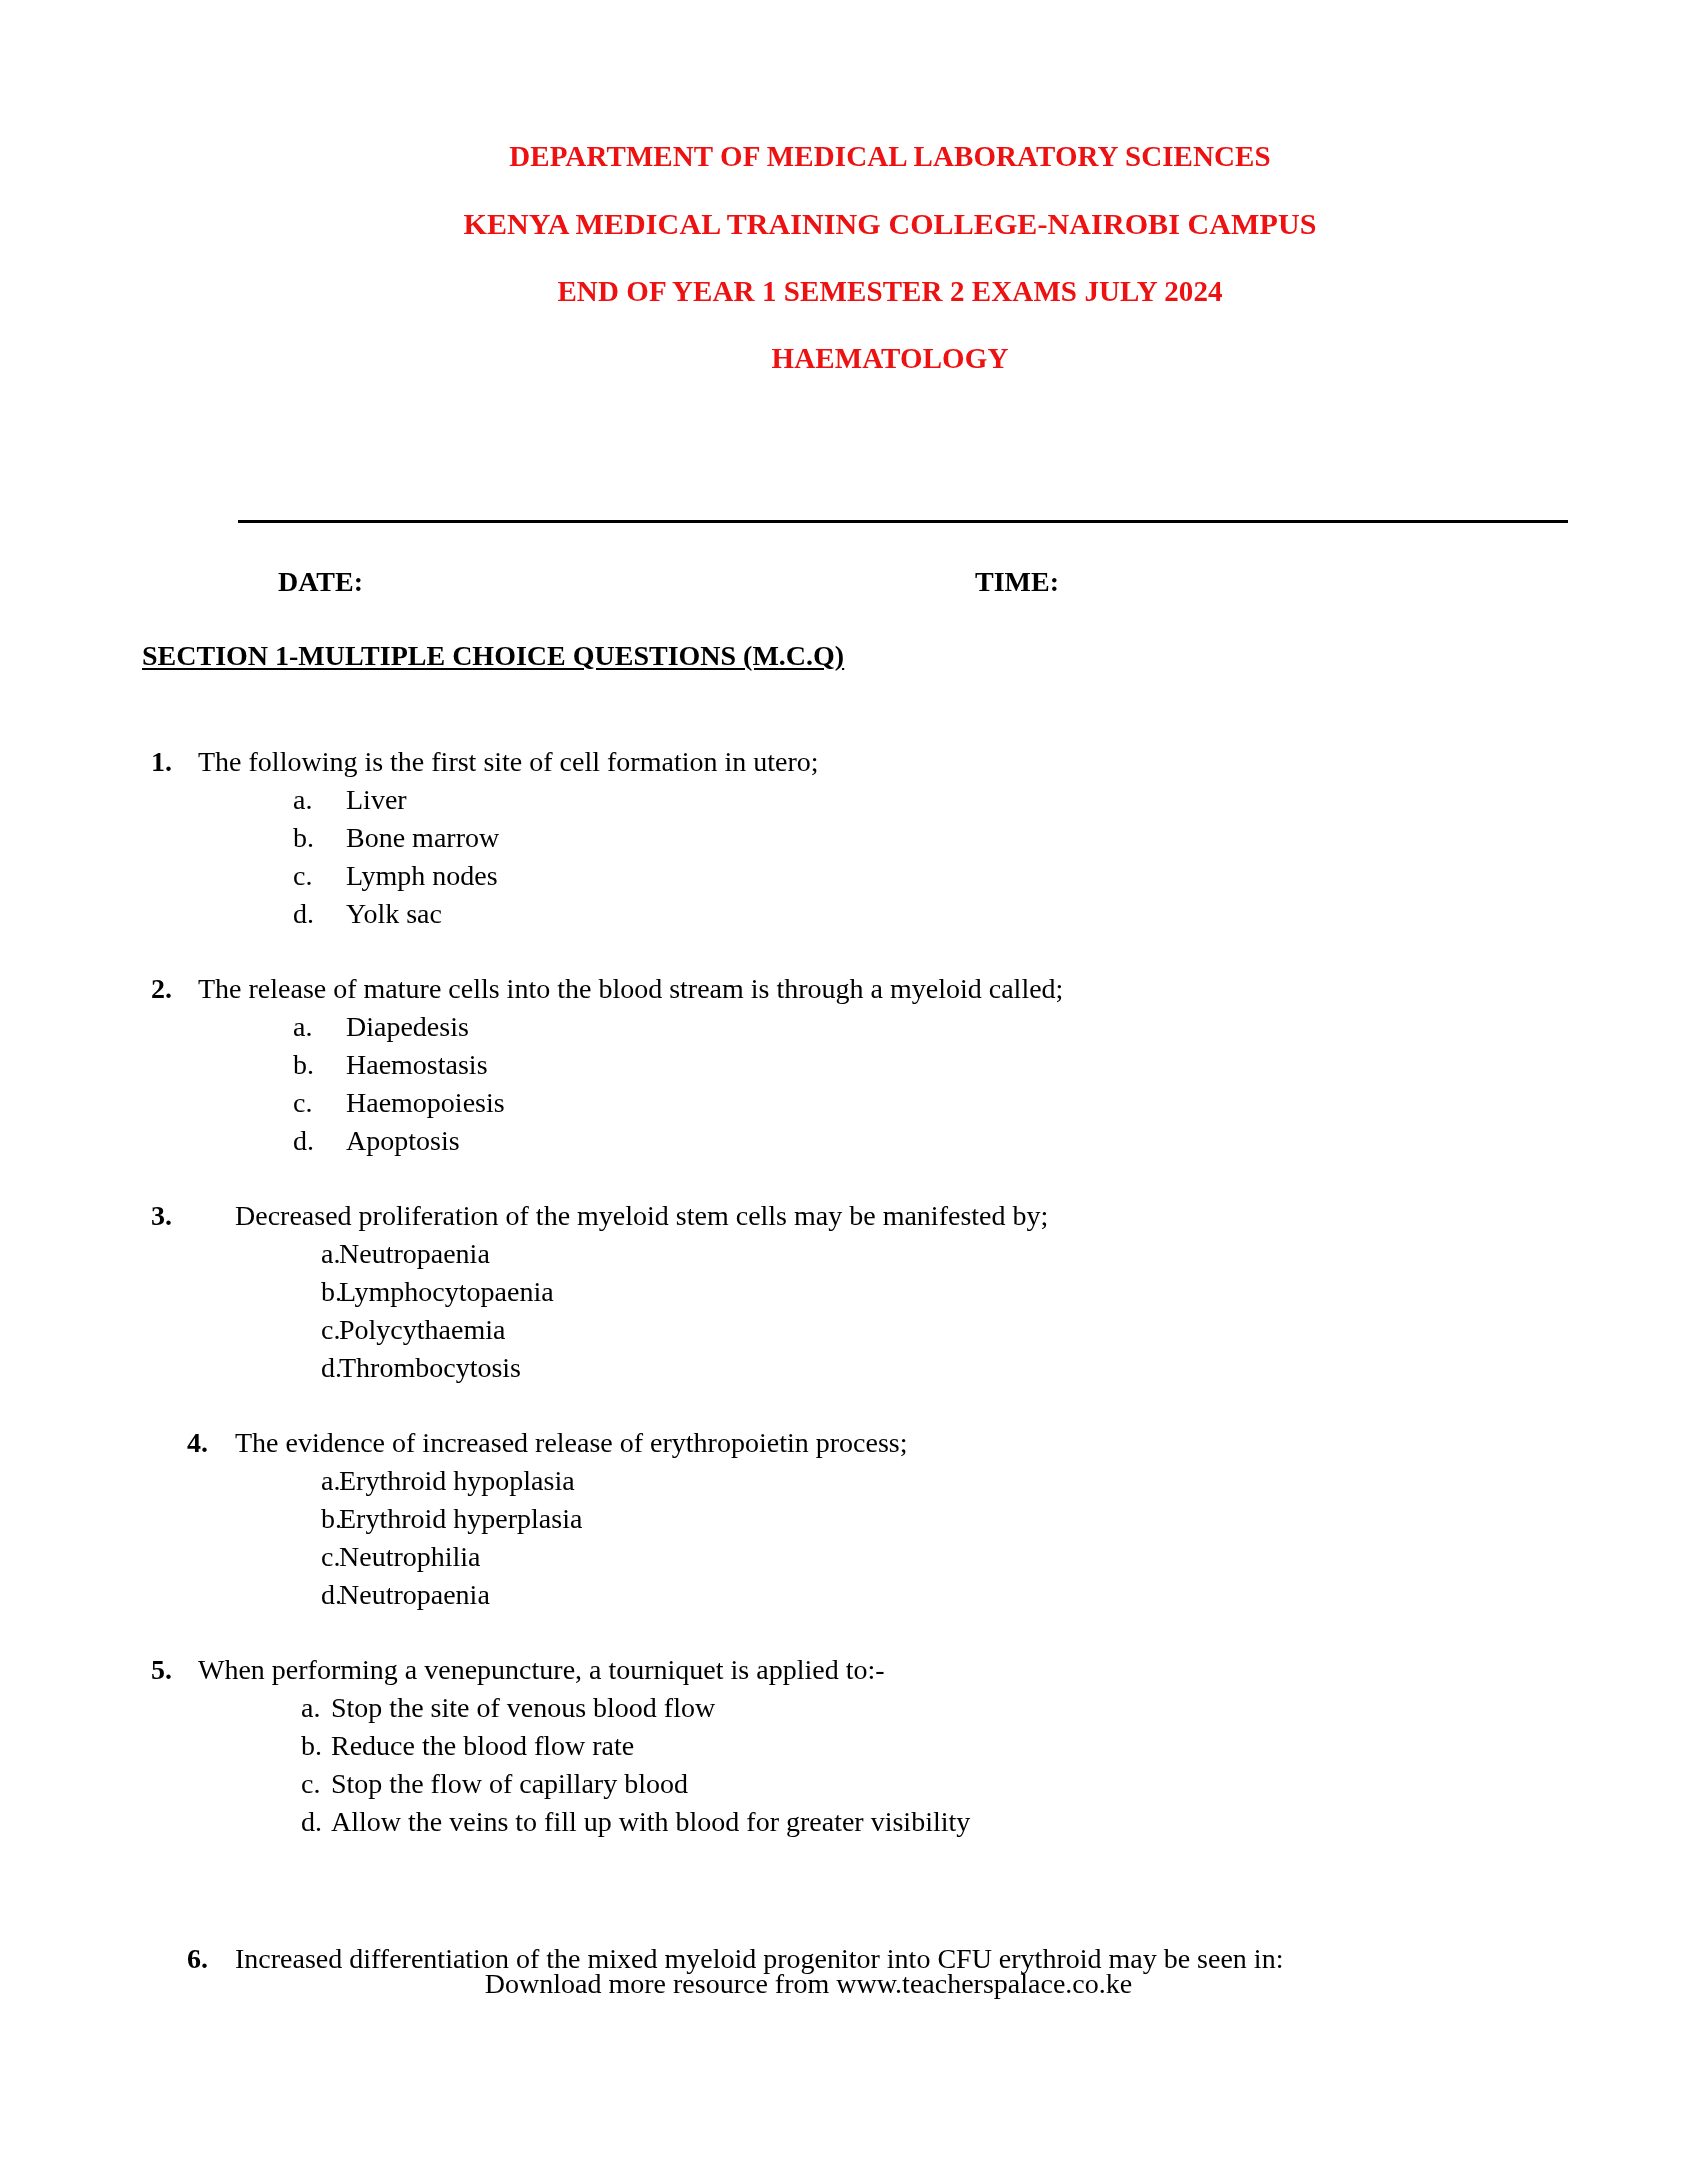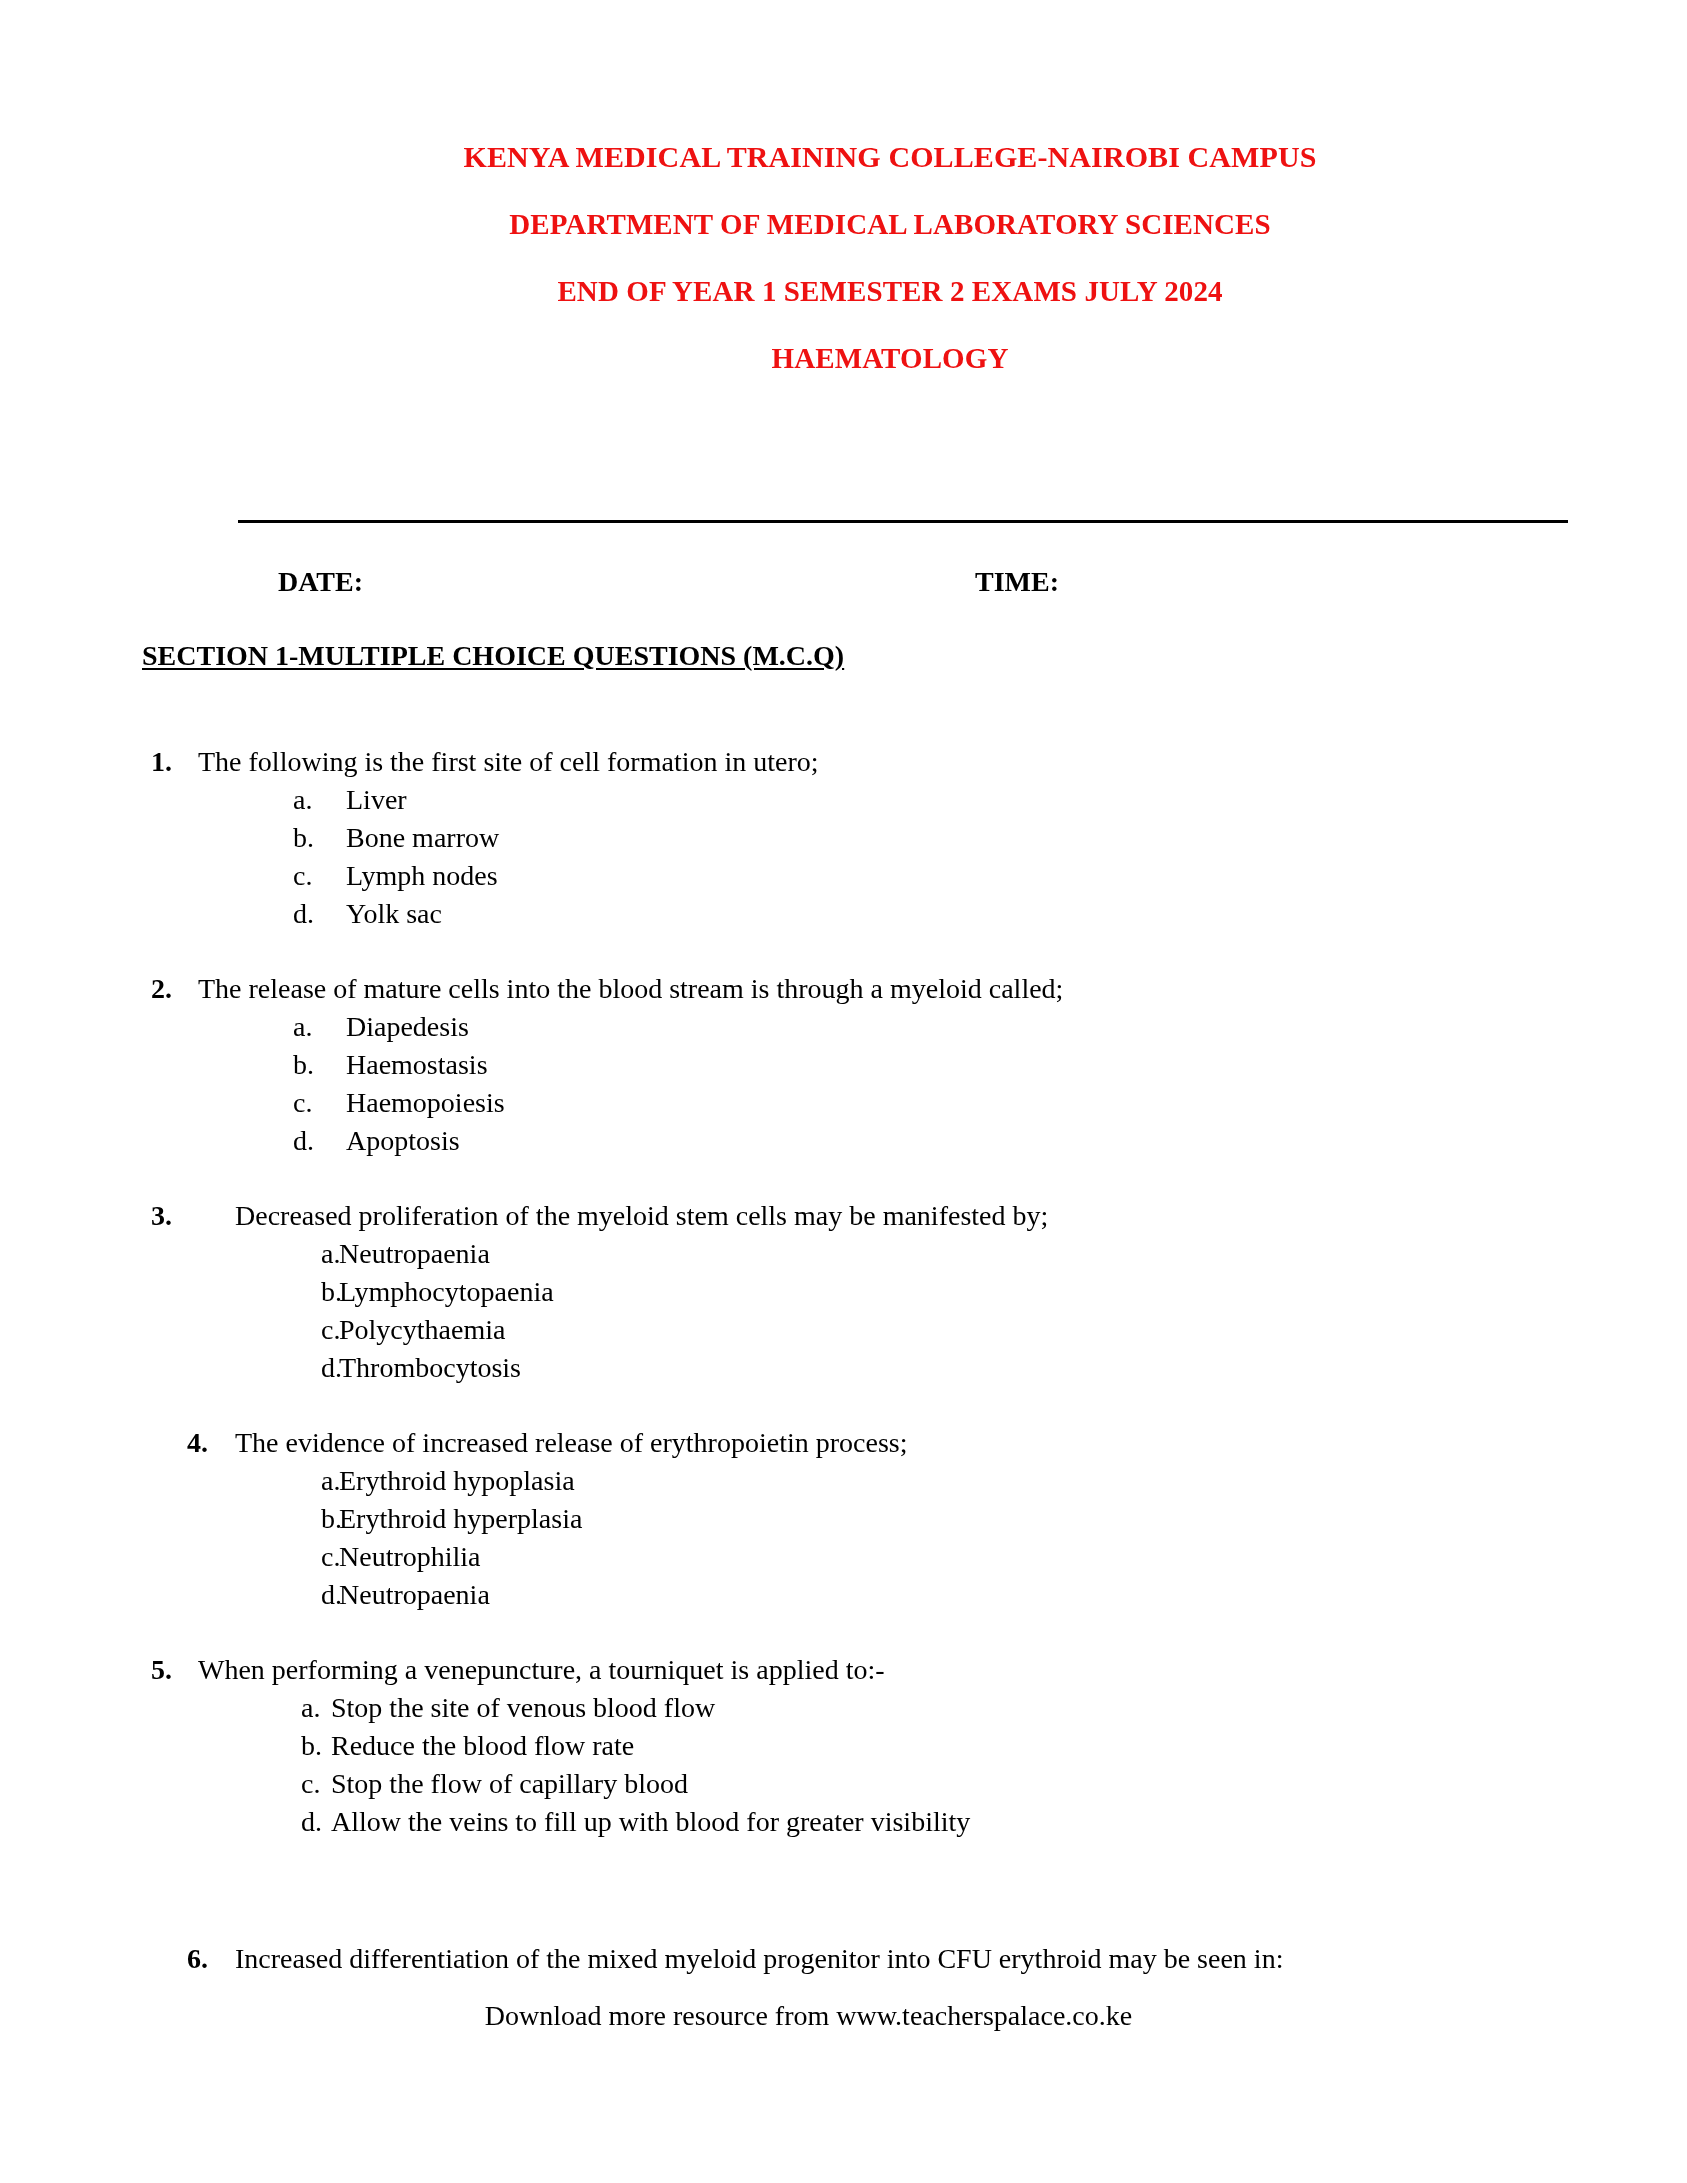--- a/index.html
+++ b/index.html
@@ -141,31 +141,30 @@
     top: 1968px;
     width: 1687px;
     text-align: center;
     font-size: 28px;
     padding-right: 4px;
     box-sizing: border-box;
   }
   .footer-inner {
     display: inline-block;
     transform: translateX(-33px);
-    margin-top: 32px;
   }
 </style>
 </head>
 <body>
 
 <div class="page">
 
   <div class="header-block">
+    <div class="doc-heading h-sub">DEPARTMENT OF MEDICAL LABORATORY SCIENCES</div>
     <div class="doc-heading">KENYA MEDICAL TRAINING COLLEGE-NAIROBI CAMPUS</div>
-    <div class="doc-heading h-sub">DEPARTMENT OF MEDICAL LABORATORY SCIENCES</div>
     <div class="doc-heading h-sub">END OF YEAR 1 SEMESTER 2 EXAMS JULY 2024</div>
     <div class="doc-heading h-sub">HAEMATOLOGY</div>
   </div>
 
   <div class="hrule"></div>
 
   <div class="datetime-row">
     <span class="dt-date">DATE:</span>
     <span class="dt-time">TIME:</span>
   </div>

